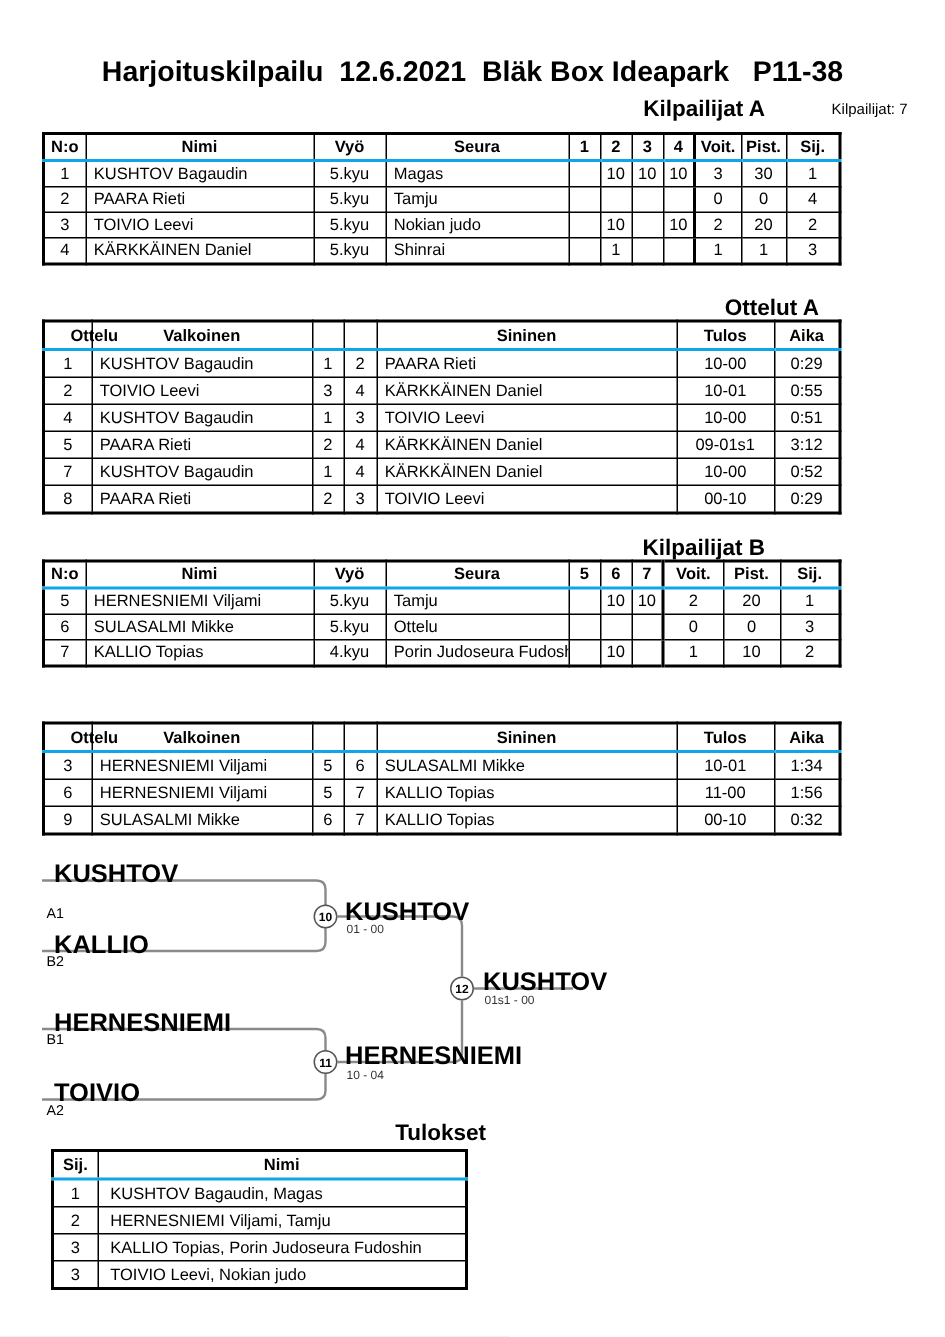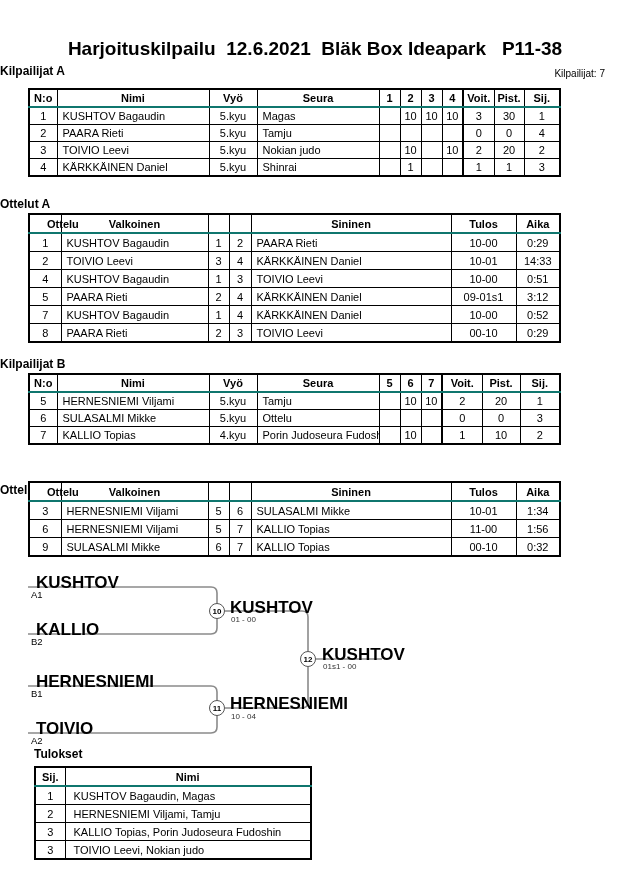--- a/index.html
+++ b/index.html
@@ -4,32 +4,32 @@
 <style>
   html,body{margin:0;padding:0;background:#e8e8e8;}
   .page{
     position:relative;width:630px;height:891px;background:#ffffff;
     font-family:"Liberation Sans",sans-serif;color:#000;overflow:hidden;
   }
   .main-title{
     position:absolute;left:0;top:38px;width:630px;text-align:center;
     font-size:19px;font-weight:bold;white-space:pre;letter-spacing:0px;
   }
-  .sec-title{position:absolute;font-weight:bold;font-size:12px;text-align:left;}
+  .sec-title{position:absolute;font-weight:bold;font-size:15px;text-align:right;padding-left:10px;}
   .count-label{position:absolute;left:455px;top:68px;width:150px;text-align:right;font-size:10px;}
   table{
     position:absolute;border-collapse:collapse;table-layout:fixed;background:#fff;
     border:2px solid #000;
   }
   th,td{
     border:1px solid #000;font-size:11px;padding:0 2px;text-align:center;
     overflow:hidden;white-space:nowrap;
   }
   th{font-weight:bold;}
-  thead th{border-bottom:2px solid #0f766e;margin-left:23px;}
+  thead th{border-bottom:2px solid #0ea5e9;margin-left:23px;}
   .comp th,.comp td{height:16px;}
   .match th,.match td{height:17px;}
   .res th,.res td{height:17px;}
   
   .comp td:nth-child(2),.comp td:nth-child(4){text-align:left;padding-left:5px;}
   .match td:nth-child(2),.match td:nth-child(5){text-align:left;padding-left:5px;}
   .res td:nth-child(2){text-align:left;padding-left:8px;}
   .match th:first-child{text-align:left;overflow:visible;padding-left:17px;}
   
   .compA th:nth-child(9),.compA td:nth-child(9){border-left:2px solid #000;}
@@ -176,21 +176,21 @@
         <td>10-00</td>
         <td>0:29</td>
       </tr>
         <tr>
         <td>2</td>
         <td>TOIVIO Leevi</td>
         <td>3</td>
         <td>4</td>
         <td>KÄRKKÄINEN Daniel</td>
         <td>10-01</td>
-        <td>14:33</td>
+        <td>0:55</td>
       </tr>
         <tr>
         <td>4</td>
         <td>KUSHTOV Bagaudin</td>
         <td>1</td>
         <td>3</td>
         <td>TOIVIO Leevi</td>
         <td>10-00</td>
         <td>0:51</td>
       </tr>
@@ -353,21 +353,21 @@
     <g fill="none" stroke="#8a8a8a" stroke-width="1.6">
       <path d="M28,22 L211,22 Q217,22 217,28 L217,63 Q217,69 211,69 L28,69"></path>
       <path d="M225,46 L302,46 Q308,46 308,52 L308,86"></path>
       <path d="M316,94 L382,94"></path>
       <path d="M28,121 L211,121 Q217,121 217,127 L217,162 Q217,168 211,168 L28,168"></path>
       <path d="M225,143 L302,143 Q308,143 308,137 L308,102"></path>
     </g>
   </svg>
 
   <div class="bk-name" style="left:36px;top:573px;">KUSHTOV</div>
-  <div class="bk-seed" style="left:31px;top:589px;">A1</div>
+  <div class="bk-seed" style="left:31px;top:604px;">A1</div>
   <div class="bk-name" style="left:36px;top:620px;">KALLIO</div>
   <div class="bk-seed" style="left:31px;top:636px;">B2</div>
   <div class="bk-name" style="left:36px;top:672px;">HERNESNIEMI</div>
   <div class="bk-seed" style="left:31px;top:688px;">B1</div>
   <div class="bk-name" style="left:36px;top:719px;">TOIVIO</div>
   <div class="bk-seed" style="left:31px;top:735px;">A2</div>
 
   <div class="bk-circle" style="left:209px;top:603px;">10</div>
   <div class="bk-name" style="left:230px;top:598px;">KUSHTOV</div>
   <div class="bk-score" style="left:231px;top:615px;">01 - 00</div>

